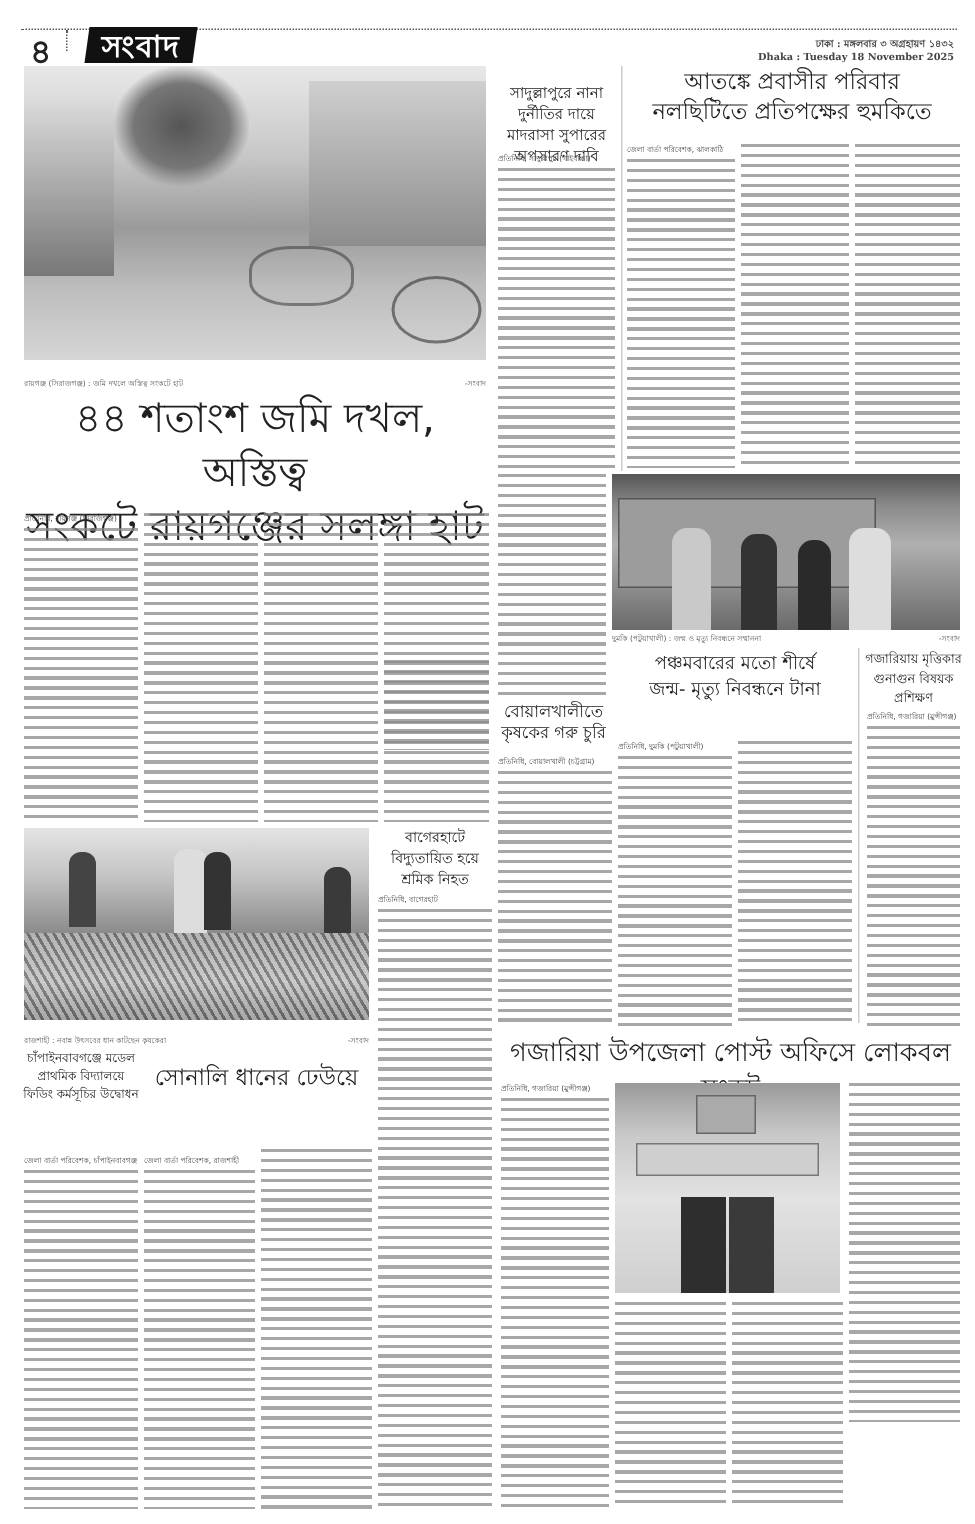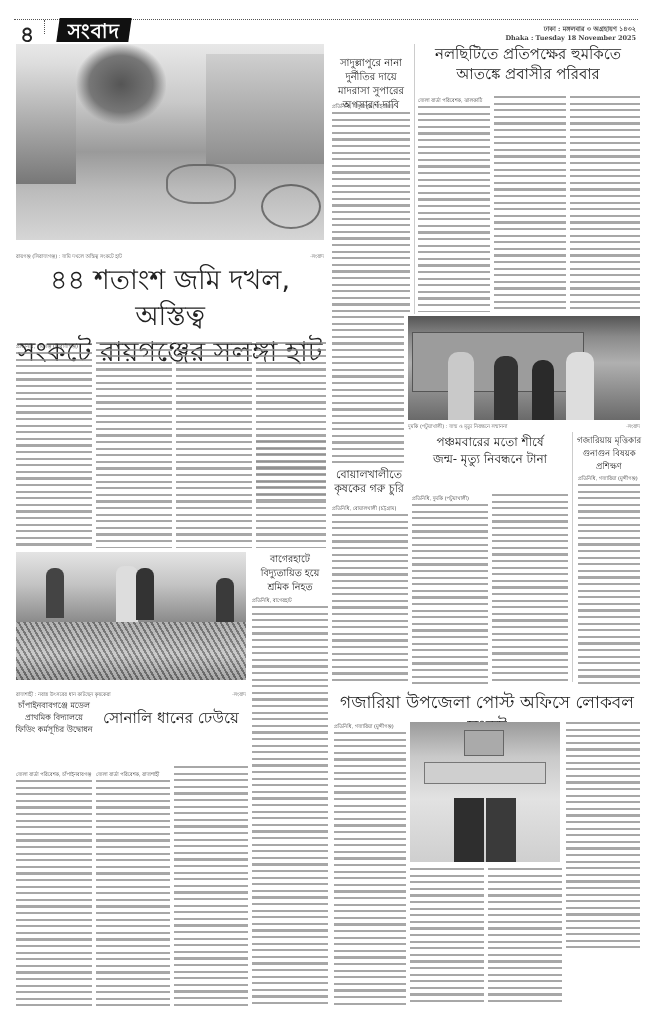--- a/index.html
+++ b/index.html
@@ -53,22 +53,22 @@
 <div class="abs col" style="left:96px;top:342px;width:76px;height:206px;"></div>
 <div class="abs col" style="left:176px;top:342px;width:76px;height:206px;"></div>
 <div class="abs col" style="left:256px;top:342px;width:70px;height:206px;"></div>
 
 <div class="abs hl" style="left:330px;top:44px;width:82px;font-size:10px;line-height:14px;margin-top:12px;">সাদুল্লাপুরে নানা দুর্নীতির দায়ে মাদরাসা সুপারের অপসারণ দাবি</div>
 <div class="abs byline" style="left:332px;top:102px;width:80px;">প্রতিনিধি, সাদুল্লাপুর (গাইবান্ধা)</div>
 <div class="abs col" style="left:332px;top:112px;width:78px;height:200px;"></div>
 <div class="abs vrule" style="left:414px;top:44px;height:270px;"></div>
 
 <div class="abs hl" style="left:416px;top:44px;width:224px;font-size:15px;line-height:20px;">
+  <div>আতঙ্কে প্রবাসীর পরিবার</div>
   <div>নলছিটিতে প্রতিপক্ষের হুমকিতে</div>
-  <div>আতঙ্কে প্রবাসীর পরিবার</div>
 </div>
 <div class="abs byline" style="left:418px;top:96px;width:72px;">জেলা বার্তা পরিবেশক, ঝালকাঠি</div>
 <div class="abs col" style="left:418px;top:106px;width:72px;height:206px;"></div>
 <div class="abs col" style="left:494px;top:96px;width:72px;height:216px;"></div>
 <div class="abs col" style="left:570px;top:96px;width:70px;height:216px;"></div>
 
 <div class="abs photo" style="left:408px;top:316px;width:232px;height:104px;background:linear-gradient(180deg,#555 0%,#8a8a8a 20%,#b0b0b0 45%,#6a6a6a 100%);">
   <div class="abs" style="left:4px;top:16px;width:172px;height:60px;background:#9c9c9c;border:1px solid #555;"></div>
   <div class="abs" style="left:40px;top:36px;width:26px;height:68px;background:#c9c9c9;border-radius:10px 10px 0 0;"></div>
   <div class="abs" style="left:86px;top:40px;width:24px;height:64px;background:#333;border-radius:10px 10px 0 0;"></div>

